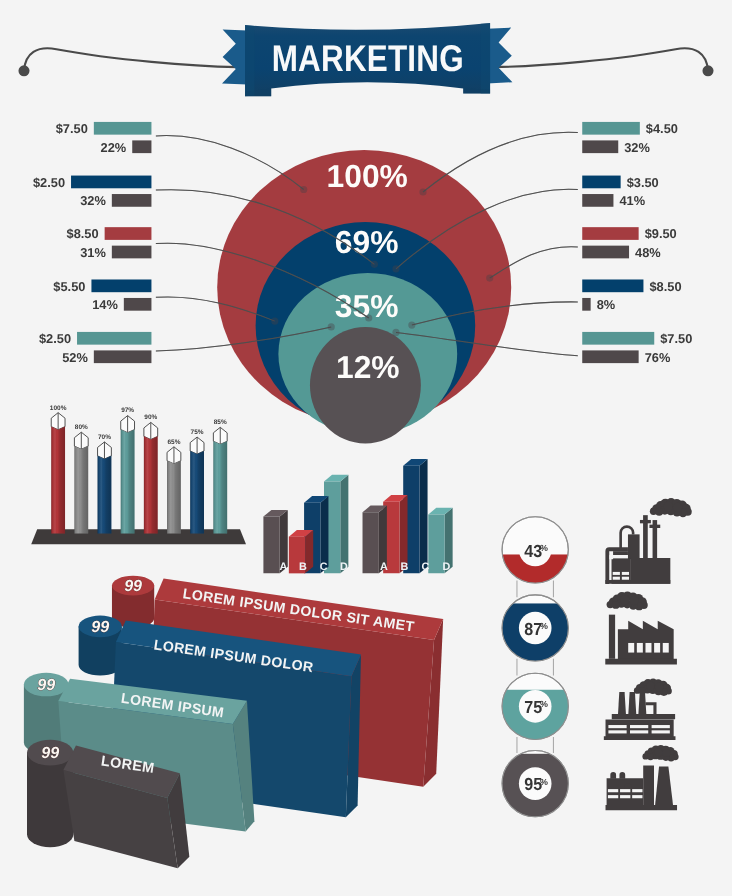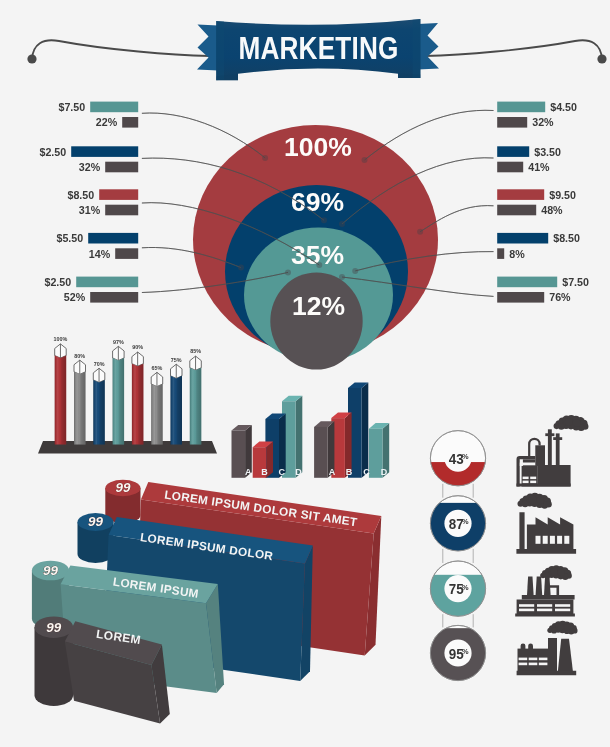--- a/index.html
+++ b/index.html
@@ -1,19 +1,19 @@
 <!DOCTYPE html>
 <html><head>
 <meta charset="utf-8">
 <title>Marketing Infographic</title>
 <style>
   html,body{margin:0;padding:0;}
   body{width:610px;height:747px;background:#f4f4f4;overflow:hidden;
        font-family:"Liberation Sans",sans-serif;position:relative;}
-  #root{position:absolute;left:12px;top:0;width:482px;height:747px;}
+  #root{position:absolute;left:0;top:0;width:482px;height:747px;}
   svg{display:block;position:absolute;left:0;top:0;}
 </style>
 </head>
 <body>
 
 <div id="root">
 <svg id="canvas" width="610" height="747" viewBox="0 0 610 747">
       <defs>
         <linearGradient id="bannerGrad" x1="0%" y1="0%" x2="0%" y2="100%">
           <stop offset="0" stop-color="#1c4b71" stop-opacity="1"></stop>

